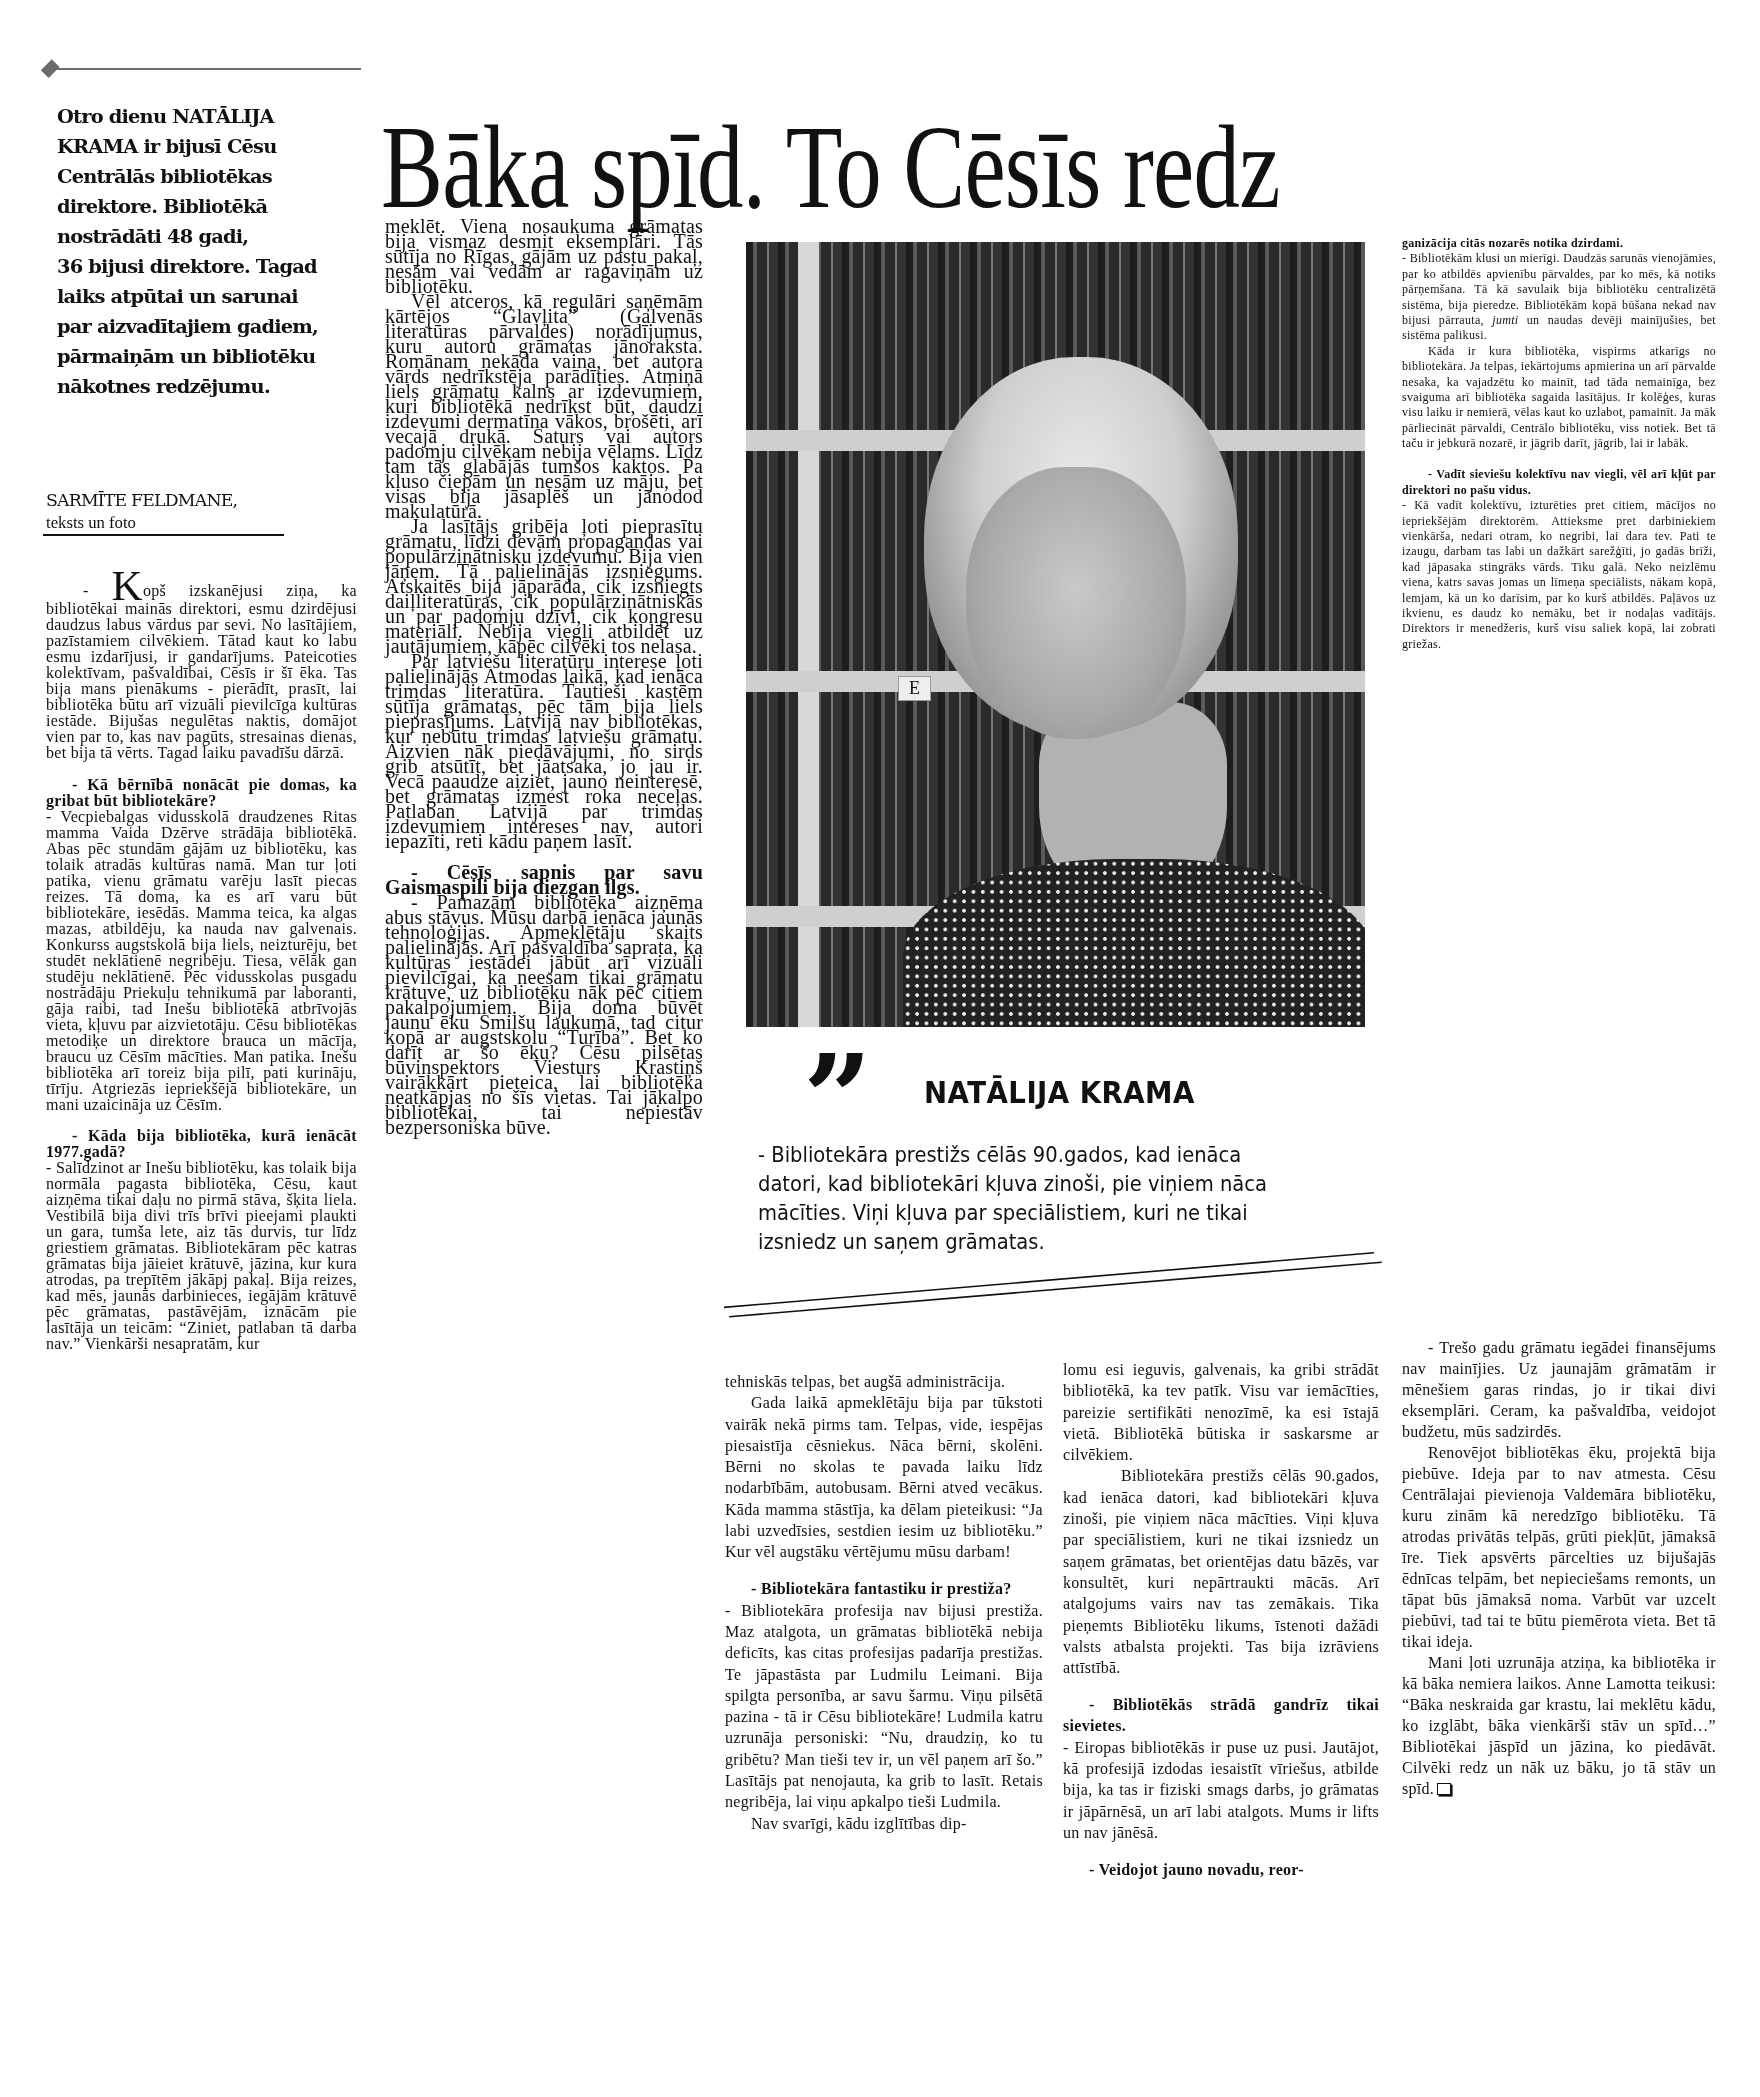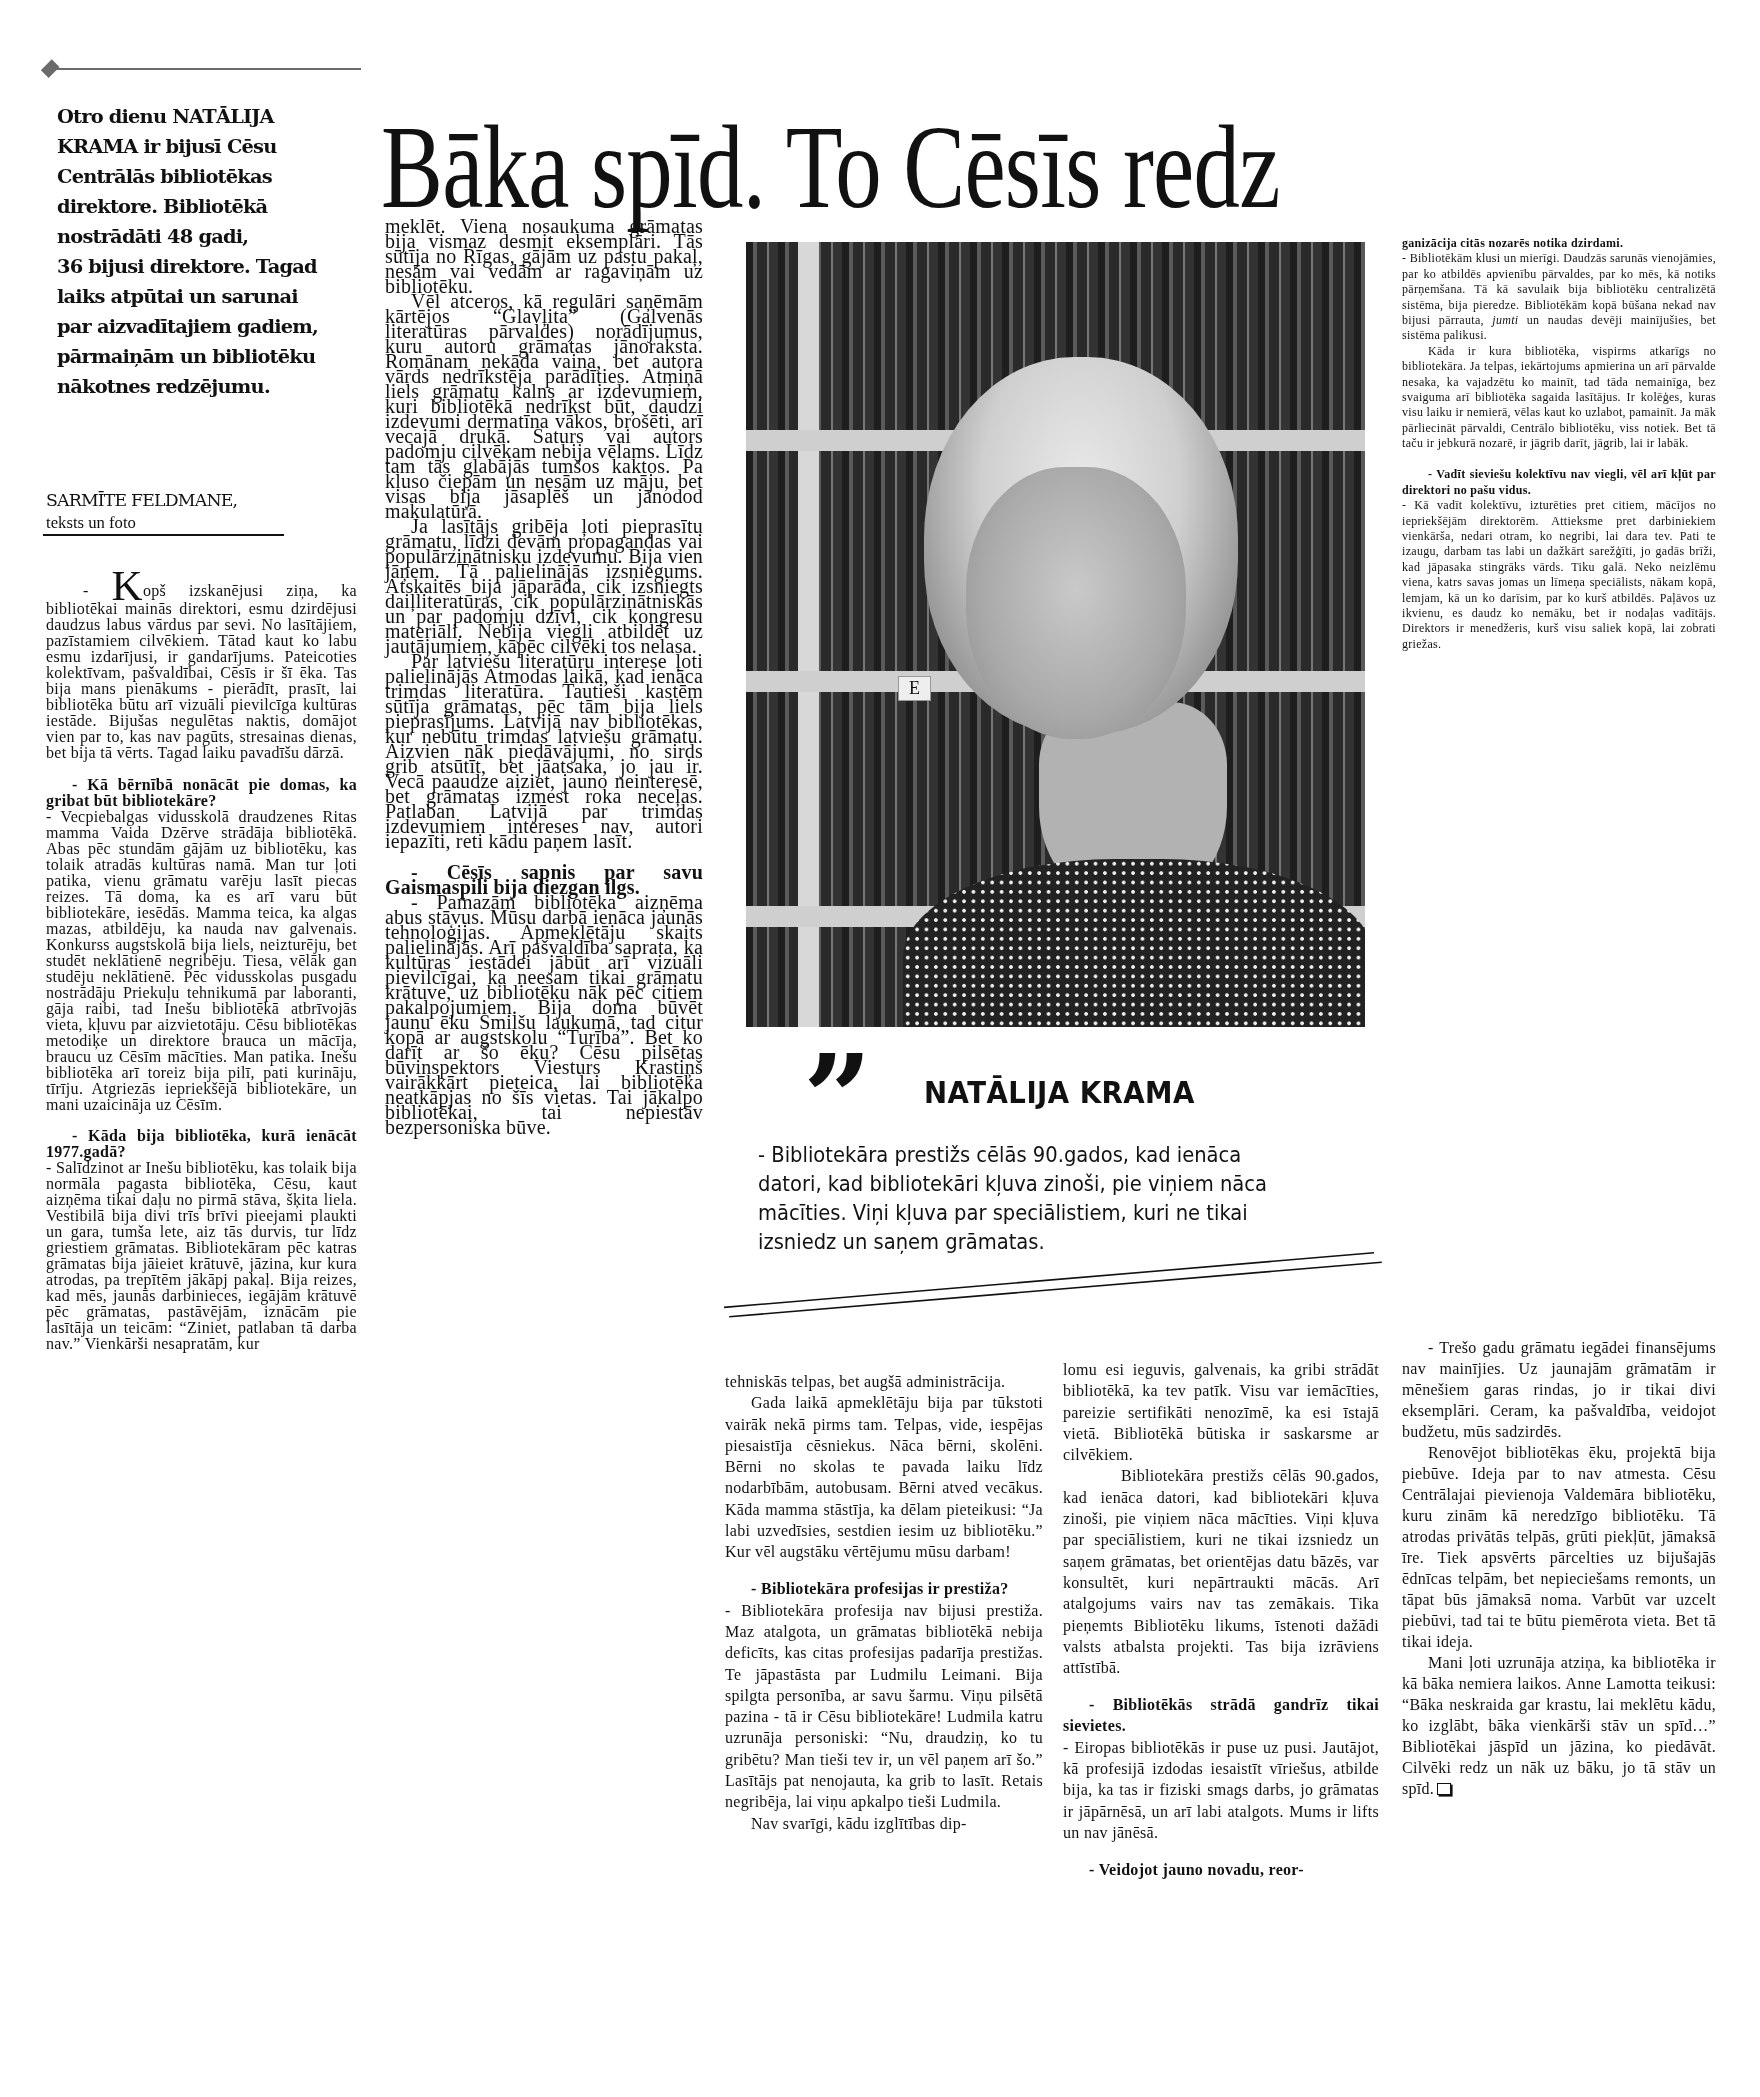--- a/index.html
+++ b/index.html
@@ -122,21 +122,21 @@
 <div class="abs quote-name">NATĀLIJA KRAMA</div>
 <div class="abs quote-text">- Bibliotekāra prestižs cēlās 90.gados, kad ienāca datori, kad bibliotekāri kļuva zinoši, pie viņiem nāca mācīties. Viņi kļuva par speciālistiem, kuri ne tikai izsniedz un saņem grāmatas.</div>
 <svg class="abs quote-lines" viewBox="0 0 1300 150">
   <line x1="0" y1="120" x2="1250" y2="15" stroke="#111" stroke-width="3"></line>
   <line x1="10" y1="138" x2="1265" y2="33" stroke="#111" stroke-width="3"></line>
 </svg>
 
 <div class="col col3" style="line-height:21.3px;">
   <p>tehniskās telpas, bet augšā administrācija.</p>
   <p class="ind">Gada laikā apmeklētāju bija par tūkstoti vairāk nekā pirms tam. Telpas, vide, iespējas piesaistīja cēsniekus. Nāca bērni, skolēni. Bērni no skolas te pavada laiku līdz nodarbībām, autobusam. Bērni atved vecākus. Kāda mamma stāstīja, ka dēlam pieteikusi: “Ja labi uzvedīsies, sestdien iesim uz bibliotēku.” Kur vēl augstāku vērtējumu mūsu darbam!</p>
-  <p class="q ind">- Bibliotekāra profesijas ir prestiža?</p>
+  <p class="q ind">- Bibliotekāra fantastiku ir prestiža?</p>
   <p>- Bibliotekāra profesija nav bijusi prestiža. Maz atalgota, un grāmatas bibliotēkā nebija deficīts, kas citas profesijas padarīja prestižas. Te jāpastāsta par Ludmilu Leimani. Bija spilgta personība, ar savu šarmu. Viņu pilsētā pazina - tā ir Cēsu bibliotekāre! Ludmila katru uzrunāja personiski: “Nu, draudziņ, ko tu gribētu? Man tieši tev ir, un vēl paņem arī šo.” Lasītājs pat nenojauta, ka grib to lasīt. Retais negribēja, lai viņu apkalpo tieši Ludmila.</p>
   <p class="ind">Nav svarīgi, kādu izglītības dip-</p>
 </div>
 
 <div class="col col4" style="line-height:21.3px;">
   <p>lomu esi ieguvis, galvenais, ka gribi strādāt bibliotēkā, ka tev patīk. Visu var iemācīties, pareizie sertifikāti nenozīmē, ka esi īstajā vietā. Bibliotēkā būtiska ir saskarsme ar cilvēkiem.</p>
   <p class="ind" style="text-indent:58px;">Bibliotekāra prestižs cēlās 90.gados, kad ienāca datori, kad bibliotekāri kļuva zinoši, pie viņiem nāca mācīties. Viņi kļuva par speciālistiem, kuri ne tikai izsniedz un saņem grāmatas, bet orientējas datu bāzēs, var konsultēt, kuri nepārtraukti mācās. Arī atalgojums vairs nav tas zemākais. Tika pieņemts Bibliotēku likums, īstenoti dažādi valsts atbalsta projekti. Tas bija izrāviens attīstībā.</p>
   <p class="q ind">- Bibliotēkās strādā gandrīz tikai sievietes.</p>
   <p>- Eiropas bibliotēkās ir puse uz pusi. Jautājot, kā profesijā izdodas iesaistīt vīriešus, atbilde bija, ka tas ir fiziski smags darbs, jo grāmatas ir jāpārnēsā, un arī labi atalgots. Mums ir lifts un nav jānēsā.</p>
   <p class="q ind">- Veidojot jauno novadu, reor-</p>

